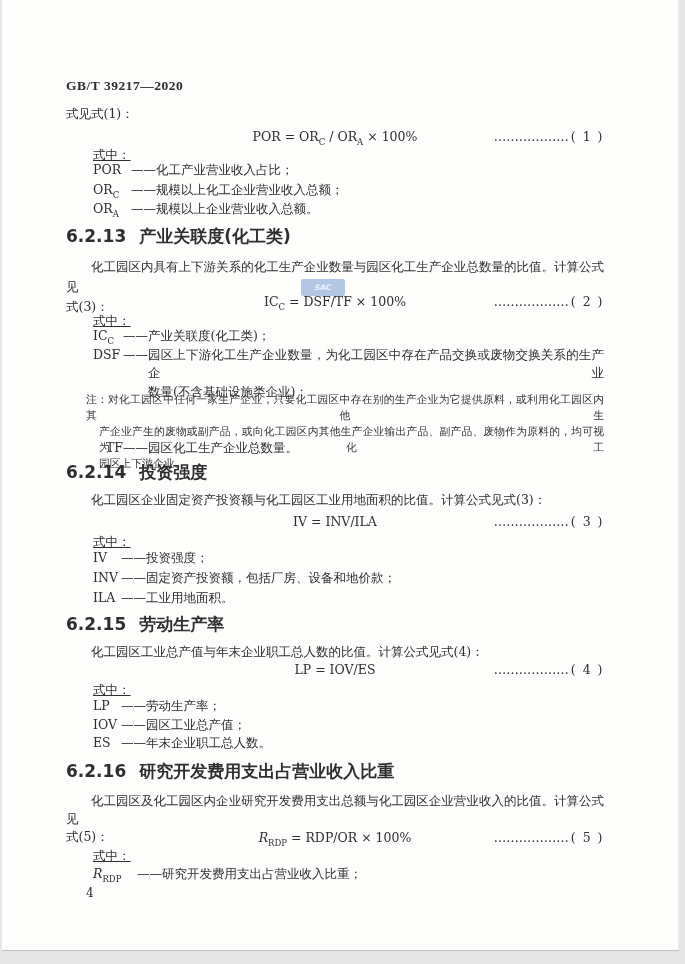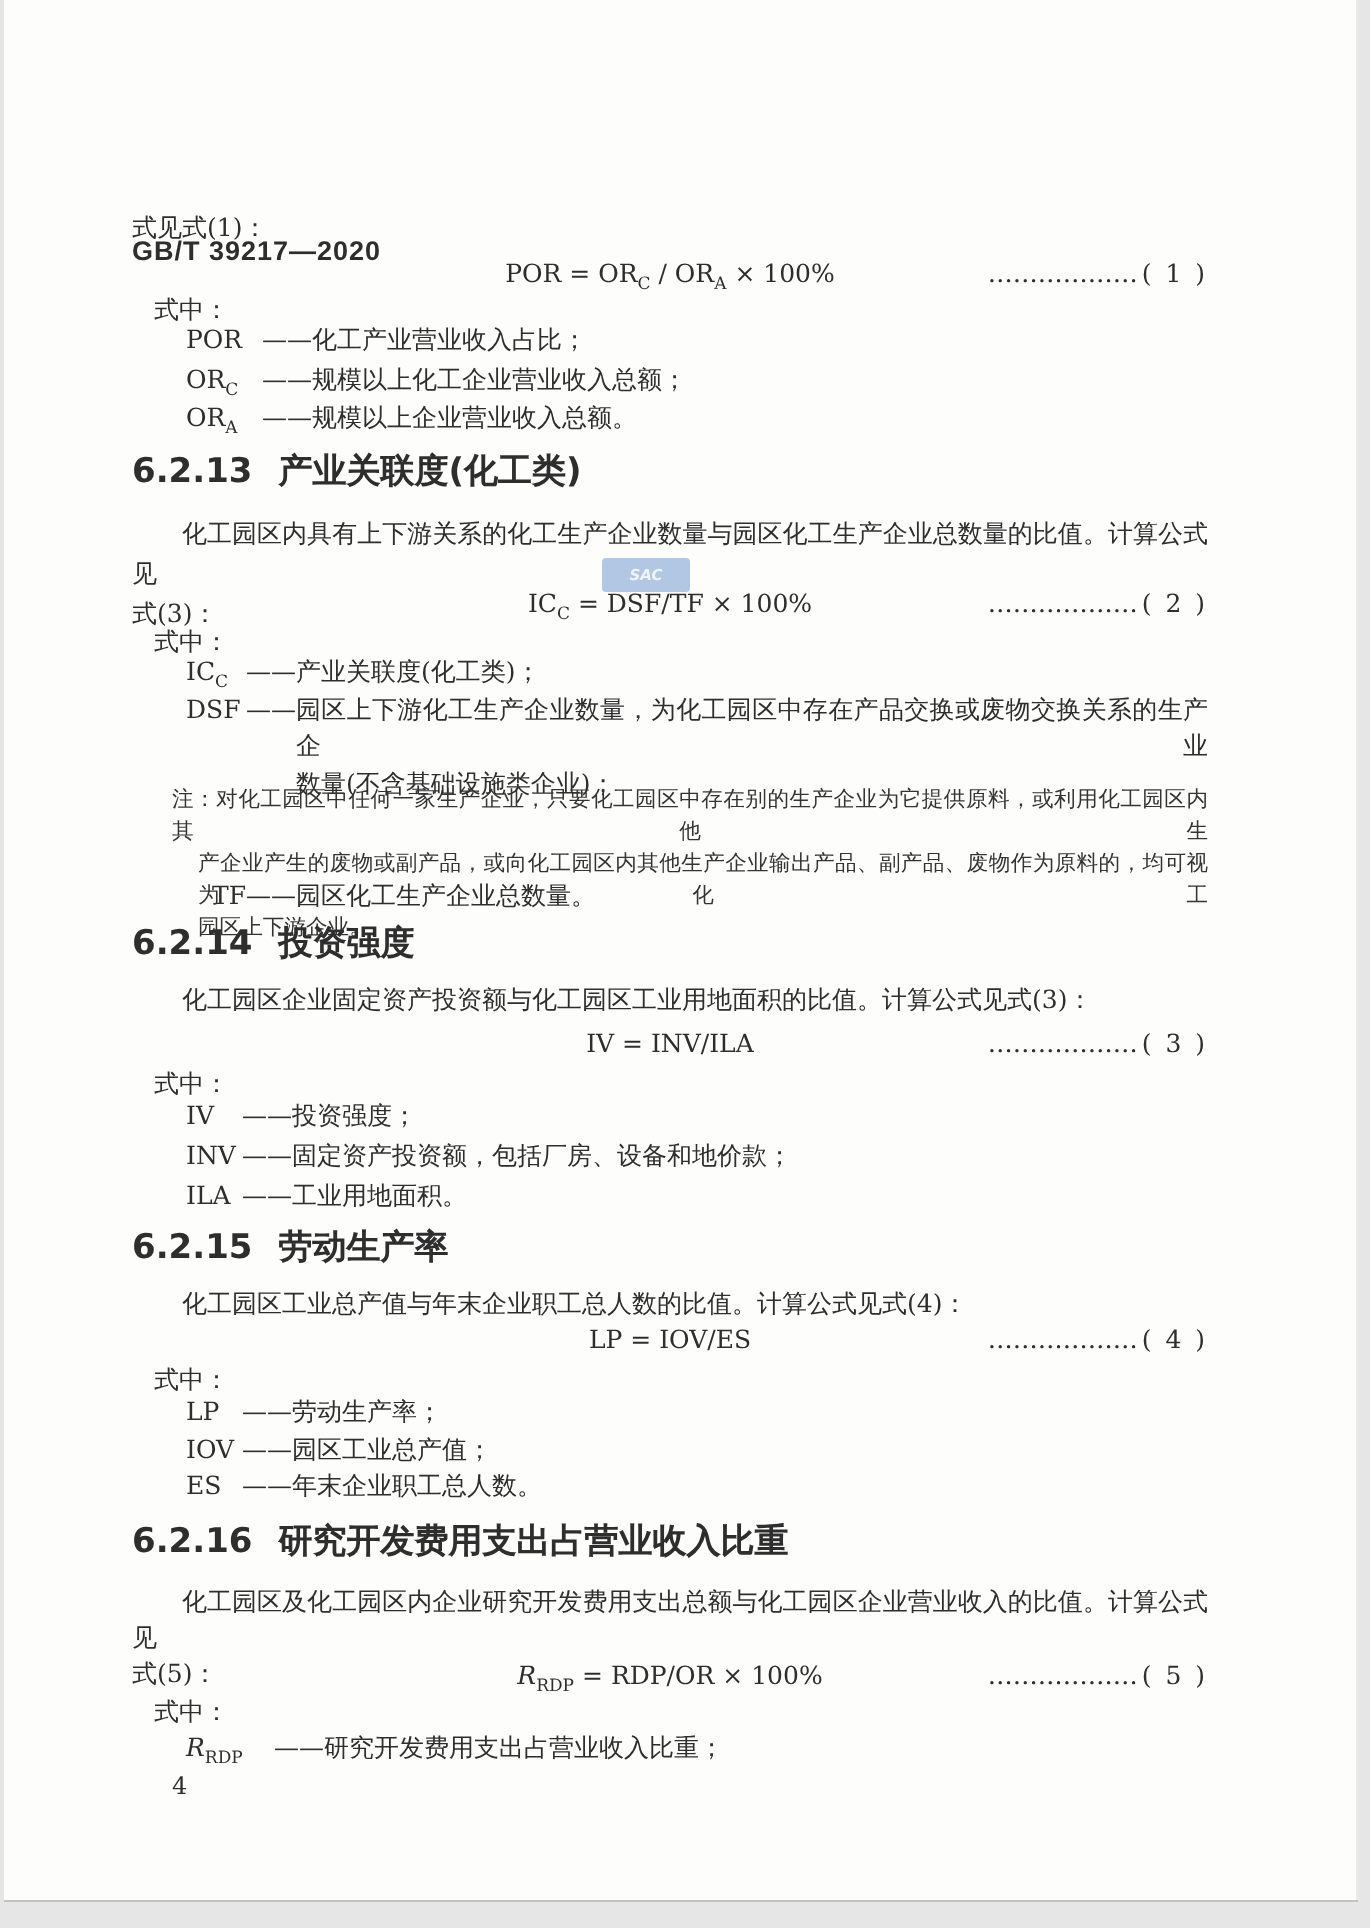--- a/index.html
+++ b/index.html
@@ -13,34 +13,34 @@
   .page{
     position:absolute;left:2px;top:0;width:677px;height:950px;
     background:#fdfdfc;
     border-bottom:1px solid #c2c2c2;
     box-shadow:inset -1px 0 0 #ececec;
   }
   .abs{position:absolute;}
   .bl{font-size:12.5px;line-height:20px;}
   .doc-code{
     left:64px;top:77px;
-    font-family:Liberation Sans, sans-serif;
-    font-weight:bold;font-size:13.5px;line-height:18px;letter-spacing:.5px;margin-top:40px;
+    font-family:Liberation Serif, serif;
+    font-weight:bold;font-size:13.5px;line-height:18px;letter-spacing:.5px;
   }
   .lead{left:64px;top:104px;}
   .heading{
     left:64px;
     font-family:"DejaVu Sans","Liberation Sans",sans-serif;
     font-weight:bold;font-size:17px;line-height:19px;
   }
   .heading .ht{margin-left:13px;}
   .para{left:64px;width:538px;font-size:12.5px;line-height:20px;text-align:justify;}
   .para .ind{text-indent:2em;}
   .fill{text-align:justify;text-align-last:justify;}
-  .sz{left:75px;font-size:12.5px;line-height:19px;}
+  .sz{left:91px;font-size:12.5px;line-height:19px;text-decoration:underline;}
   .defs{left:91px;width:511px;font-size:12.5px;}
   .d-row{display:flex;align-items:flex-start;}
   .d-label{flex:none;}
   .d-dash{flex:none;}
   .d-text{flex:1;min-width:0;}
   sub{font-size:8.5px;line-height:0;}
   .it{font-style:italic;}
   .frow{left:64px;width:538px;font-size:12.5px;line-height:19px;}
   .f-center{text-align:center;width:100%;}
   .f-leader{position:absolute;right:0;top:0;white-space:nowrap;}

